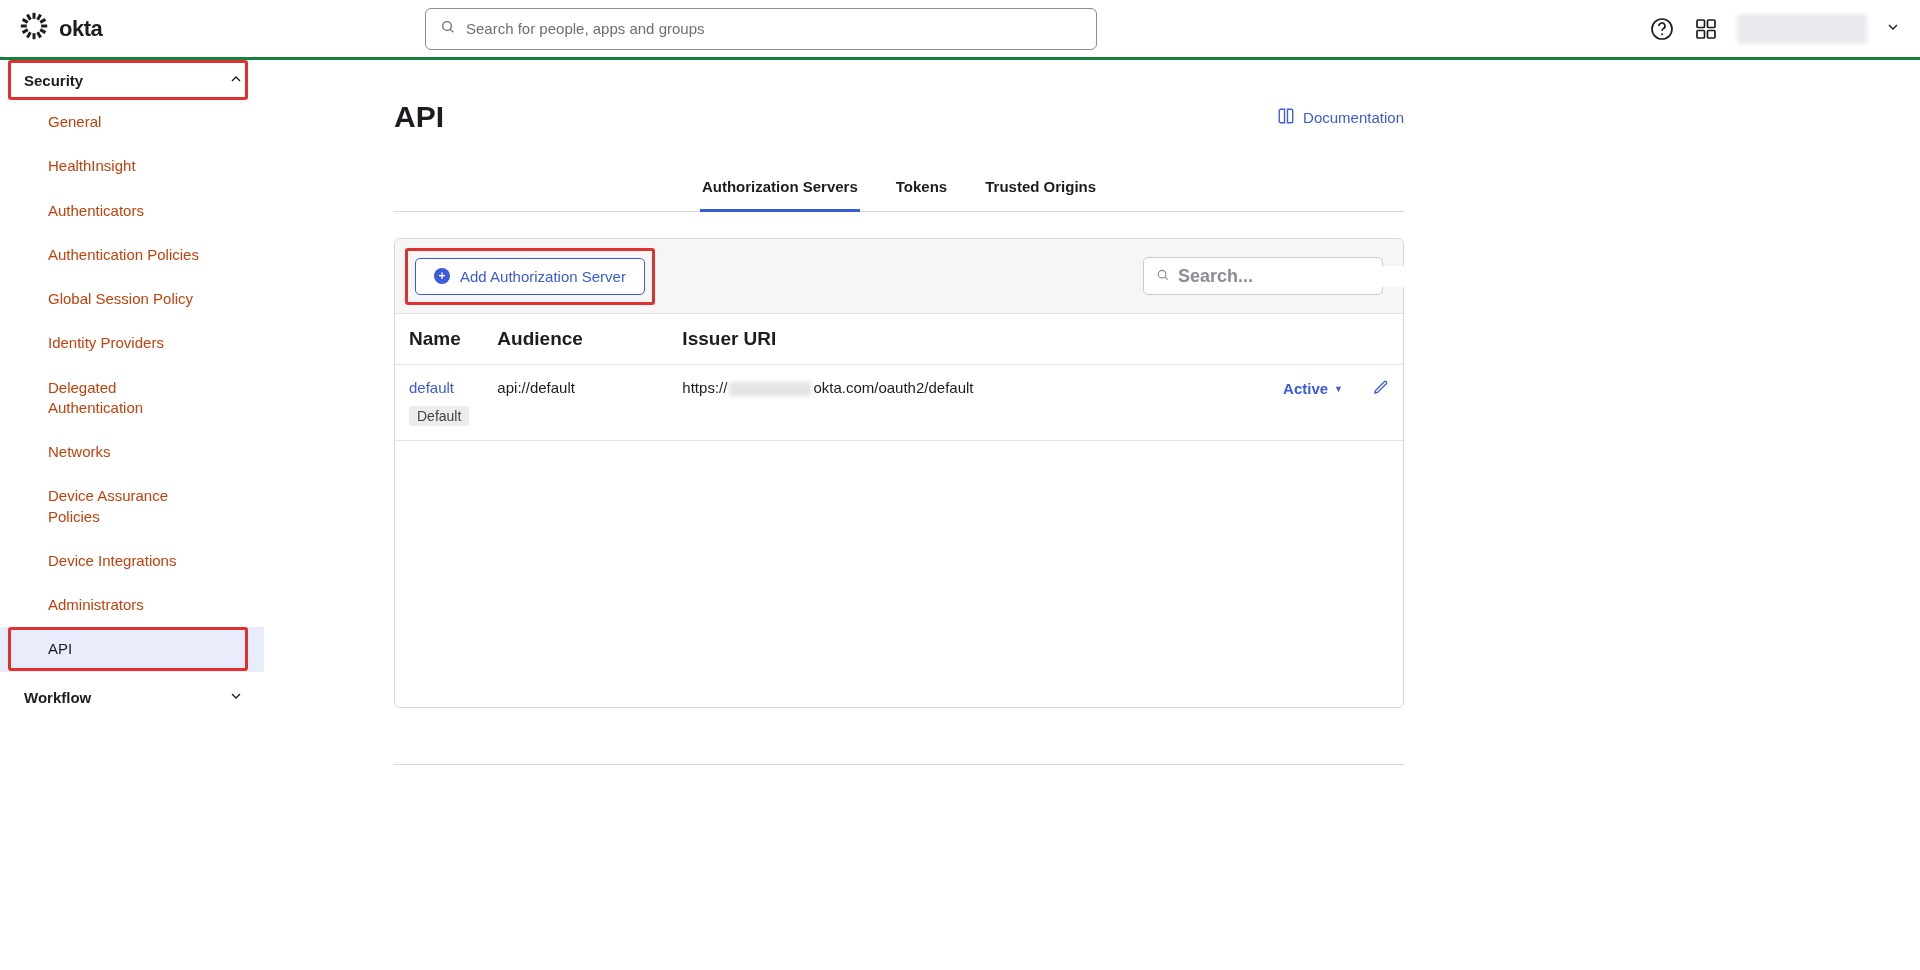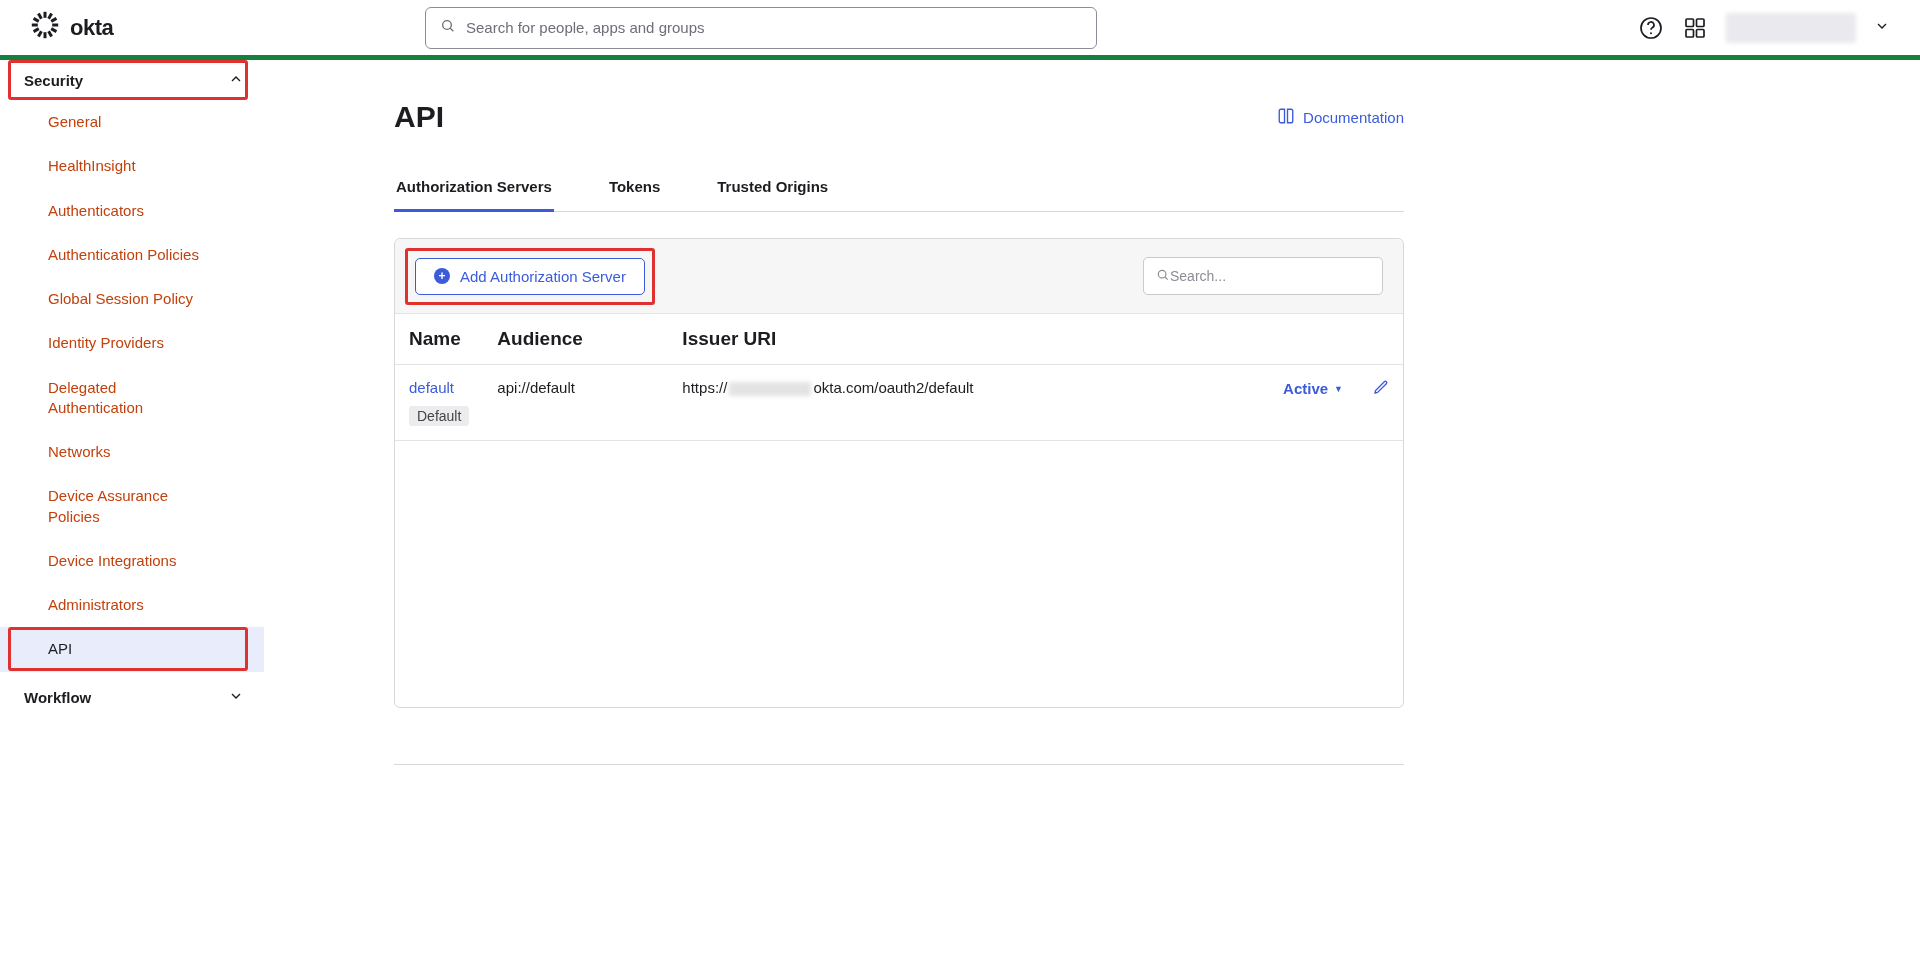--- a/index.html
+++ b/index.html
@@ -9,22 +9,22 @@
     color: #1d1d21;
     background: #fff;
     height: 970px;
     overflow: hidden;
   }
   
   .topbar {
     height: 60px;
     display: flex;
     align-items: center;
-    border-bottom: 5px solid #15803d;
-    padding: 0 30px;
+    border-bottom: 3px solid #15803d;
+    padding: 0 19px;
     position: relative;
   }
   .logo {
     display: flex;
     align-items: center;
     gap: 10px;
     font-weight: 600;
     font-size: 22px;
     letter-spacing: -.5px;
   }
@@ -139,23 +139,24 @@
   }
   .doc-link {
     color: #3b5bdb;
     font-size: 15px;
     display: flex; align-items:center; gap:8px;
     cursor: pointer;
   }
   
   .tabs {
     display: flex;
-    gap: 53px;
+    gap: 34px;
     border-bottom: 1px solid #d7d7dc;
     margin-bottom: 4px;
+    justify-content: center;
   }
   .tab {
     padding: 14px 2px 14px 2px;
     font-size: 15px;
     font-weight: 600;
     color: #1d1d21;
     cursor: pointer;
     border-bottom: 3px solid transparent;
     margin-bottom: -1px;
   }
@@ -202,21 +203,21 @@
   .panel-search {
     width: 240px;
     height: 38px;
     border: 1px solid #c9c9cf;
     border-radius: 5px;
     background:#fff;
     display:flex; align-items:center; padding:0 12px;
     color:#8c8c96;
   }
   .panel-search input {
-    border:none; outline:none; flex:1; margin-left:0; font-size:14px;
+    border:none; outline:none; flex:1; margin-left:8px; font-size:18px;font-weight:bold;
   }
   .panel-search input::placeholder { color:#8c8c96; }
   
   .tbl { width:100%; border-collapse: collapse; }
   .tbl th {
     text-align: left;
     font-weight: 600;
     font-size: 19px;
     padding: 14px 14px;
     border-bottom: 1px solid #e3e3e6;

